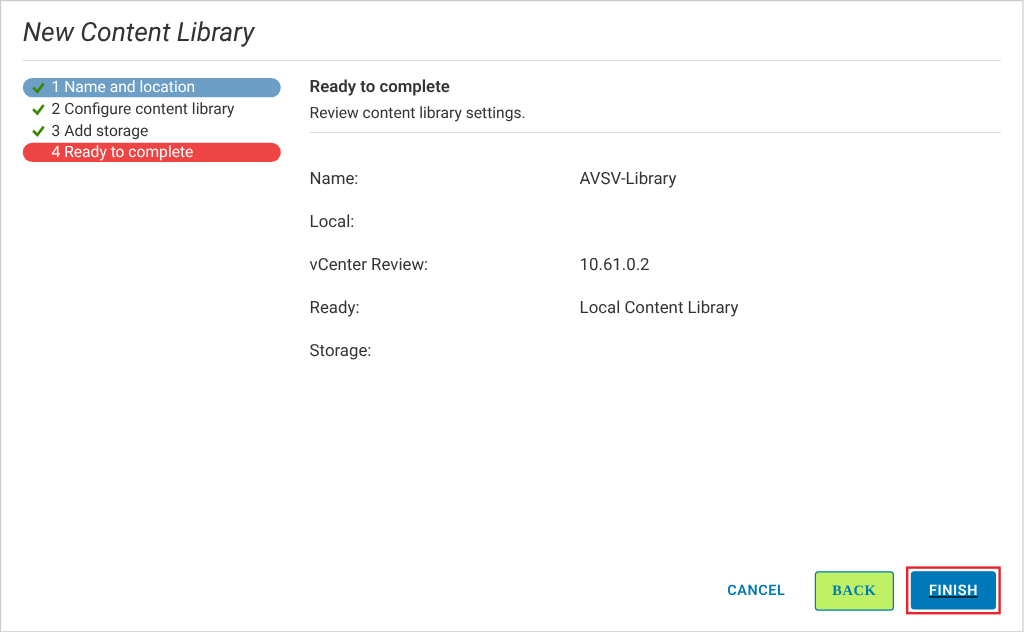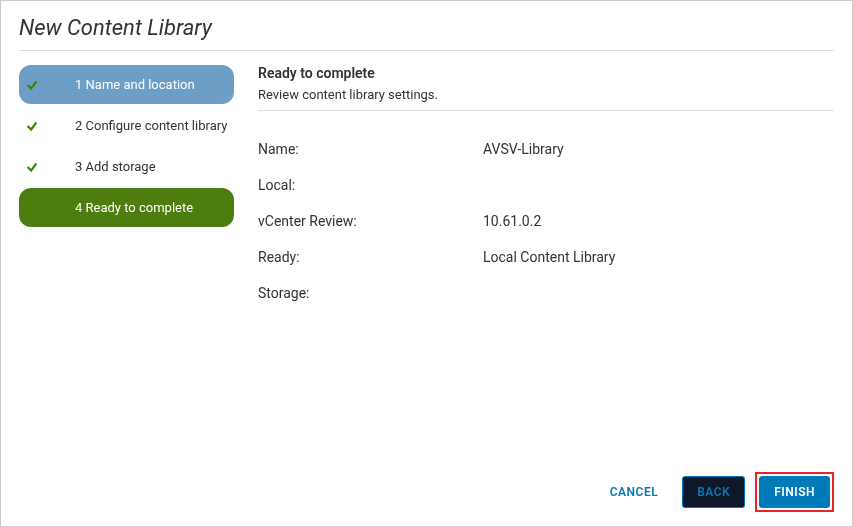--- a/index.html
+++ b/index.html
@@ -43,35 +43,34 @@
       padding-top: 4px;
     }
     .step-item {
       display: flex;
       align-items: center;
       padding: 4px 10px 4px 6px;
       margin-bottom: 2px;
       font-size: 13px;
       color: #333;
       border-radius: 12px;
-      height: 39px;
-      gap: 32px;
+      height: 16px;
     }
     .step-item .check-icon {
       width: 14px;
       height: 14px;
       margin-right: 4px;
       flex-shrink: 0;
     }
     .step-item.completed-selected {
       background: #6d9ec5;
       color: #fff;
     }
     .step-item.active {
-      background: #4d7c0f;
+      background: #ef4444;
       color: #fff;
     }
     .step-item.active .check-icon {
       visibility: hidden;
     }
     .step-label {
       white-space: nowrap;
     }
     .main-panel {
       flex: 1;
@@ -124,26 +123,28 @@
       cursor: pointer;
       border-radius: 3px;
       text-align: right;
     }
     .btn-cancel {
       color: #0079b8;
     }
     .btn-back {
       color: #0079b8;
       border: 1px solid #0079b8;
-      background: #0f172a;
+      background: #bef264;
+      font-family: Liberation Serif, serif;
     }
     .btn-finish-wrapper {
       border: 2.5px solid #e8232a;
       padding: 2px;
       display: inline-flex;
+      text-decoration: underline;
     }
     .btn-finish {
       color: #fff;
       background: #0079b8;
       border: 1px solid #0079b8;
     }
     .check-svg {
       stroke: #3c8500;
       fill: none;
       stroke-width: 2.5;

